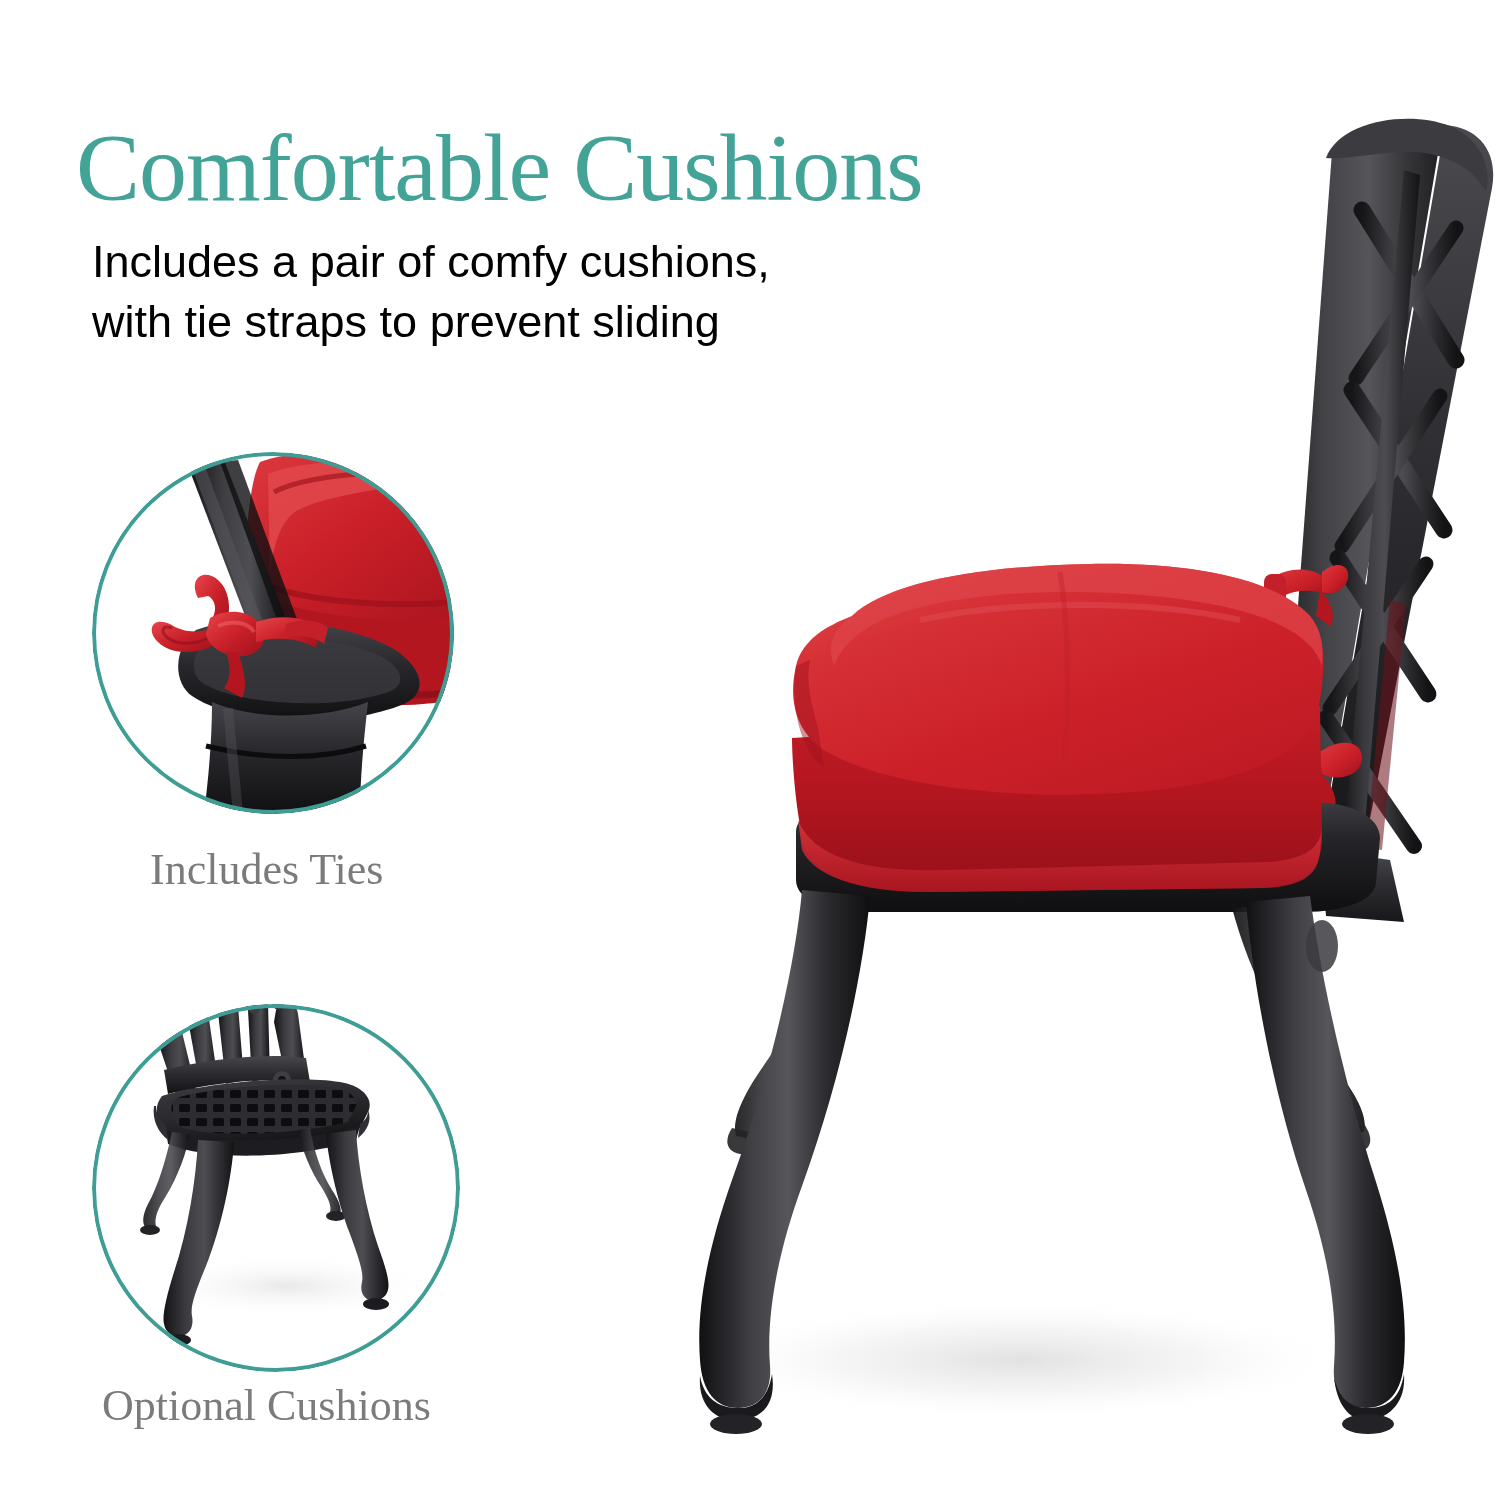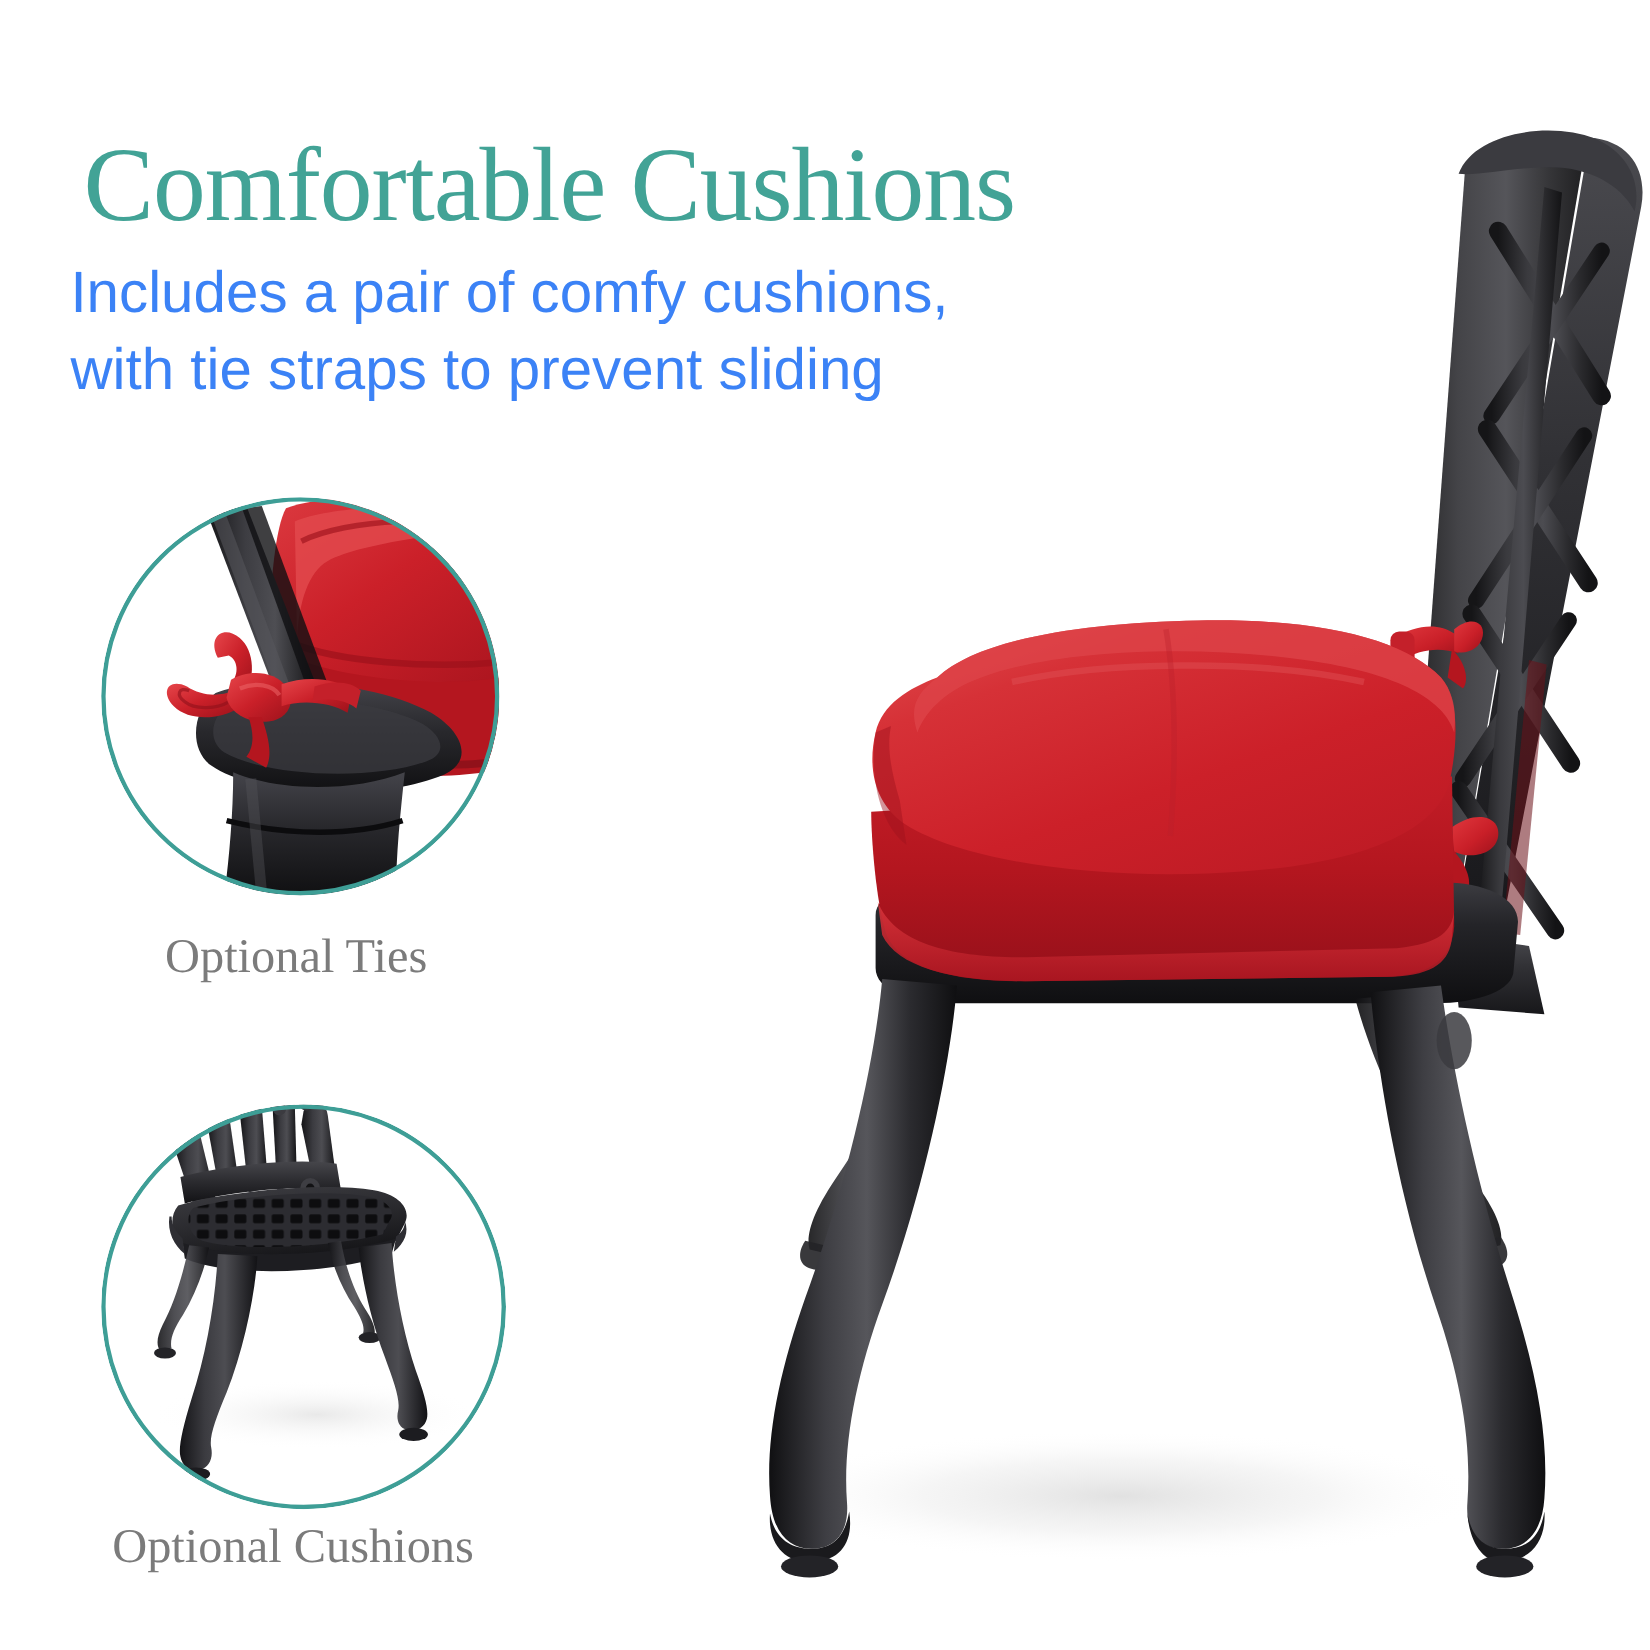--- a/index.html
+++ b/index.html
@@ -17,25 +17,25 @@
   #headline{
     position:absolute;left:76px;top:92px;
     font-family:"Liberation Serif", serif;
     font-size:96px;line-height:1.0;
     letter-spacing:-1px;
     color:#42a396;
     white-space:nowrap;
     margin-top:28px;
   }
   #subhead{
-    position:absolute;left:64px;top:232px;
+    position:absolute;left:92px;top:232px;
     font-family:"Liberation Sans", sans-serif;
     font-weight:300;
-    font-size:53px;line-height:1.33;
-    color:#3b82f6;
+    font-size:45px;line-height:1.33;
+    color:#000000;
     white-space:pre-line;
   }
 
   
   .callout{position:absolute;}
   .ring{
     position:absolute;left:0;top:0;
     border-radius:50%;
     overflow:hidden;
     background:#fff;
@@ -293,21 +293,21 @@
             <path d="M146 200 C152 218 156 234 150 246 L132 236
                      C140 226 138 212 134 200 Z" fill="#b4161f"></path>
 
             <path d="M194 172 C212 166 228 168 236 176 L232 192
                      C222 184 206 182 192 186 Z" fill="#c4202a"></path>
           </g>
         </svg>
       </div>
       <div class="stroke"></div>
     </div>
-    <div class="caption" style="left:58px;top:392px;">Optional Ties</div>
+    <div class="caption" style="left:58px;top:392px;">Includes Ties</div>
   </div>
 
   <div class="callout" style="left:92px;top:1004px;">
     <div class="ring" style="width:368px;height:368px;">
       <div class="clip">
         <svg width="368" height="368" viewBox="0 0 368 368">
           <defs>
             <linearGradient id="c2blk" x1="0" y1="0" x2="1" y2="0">
               <stop offset="0%" stop-color="#141417"></stop>
               <stop offset="32%" stop-color="#3b3b40"></stop>

